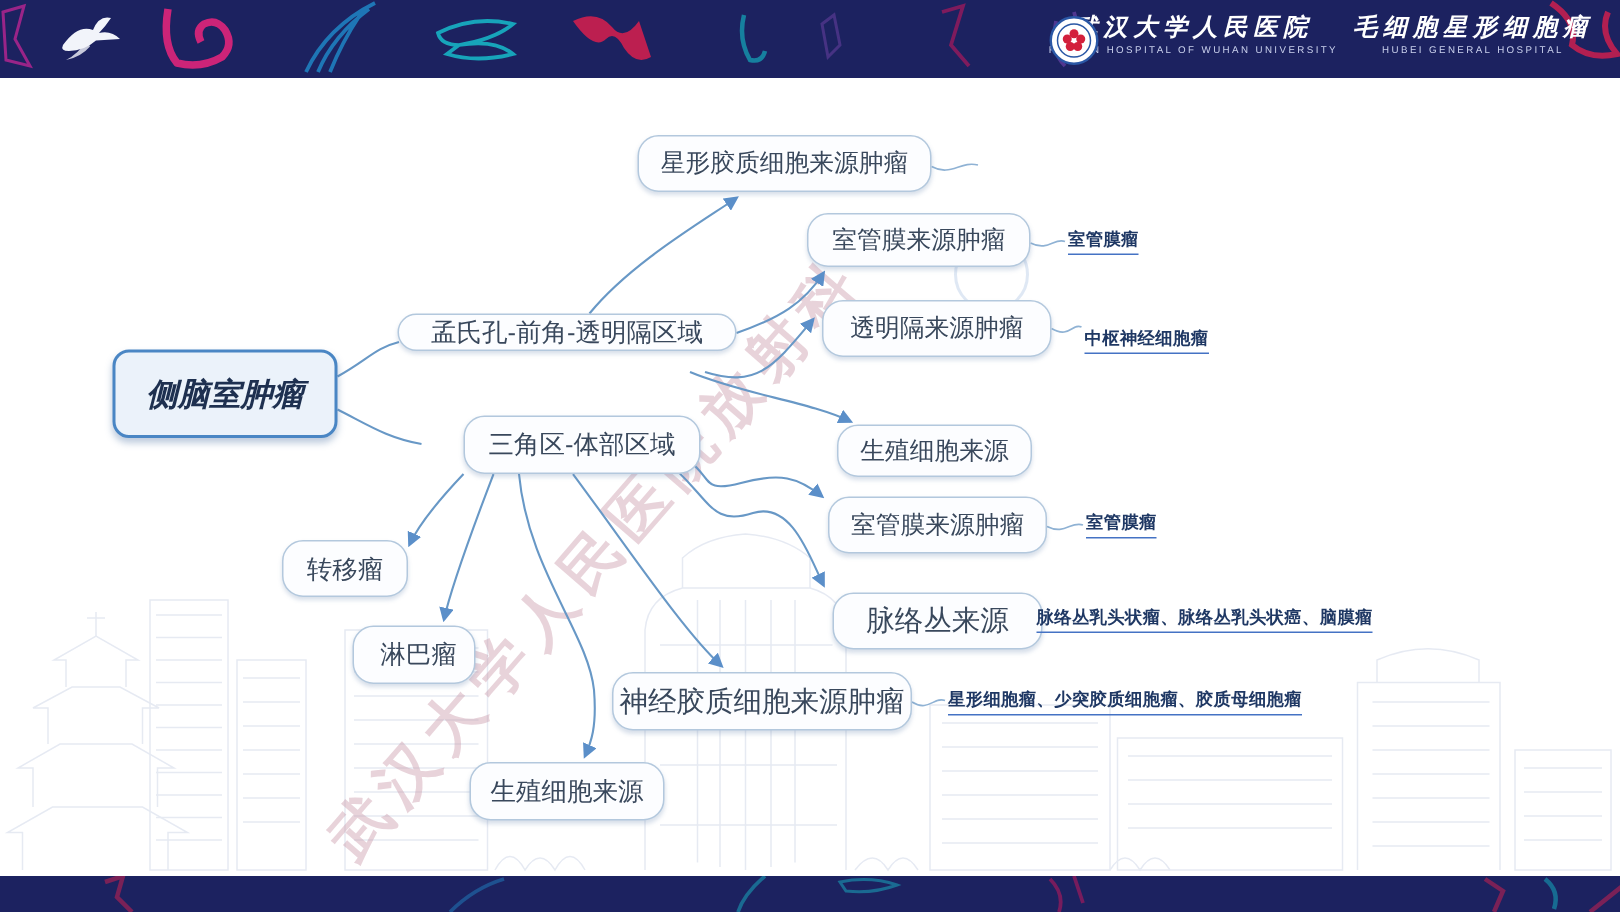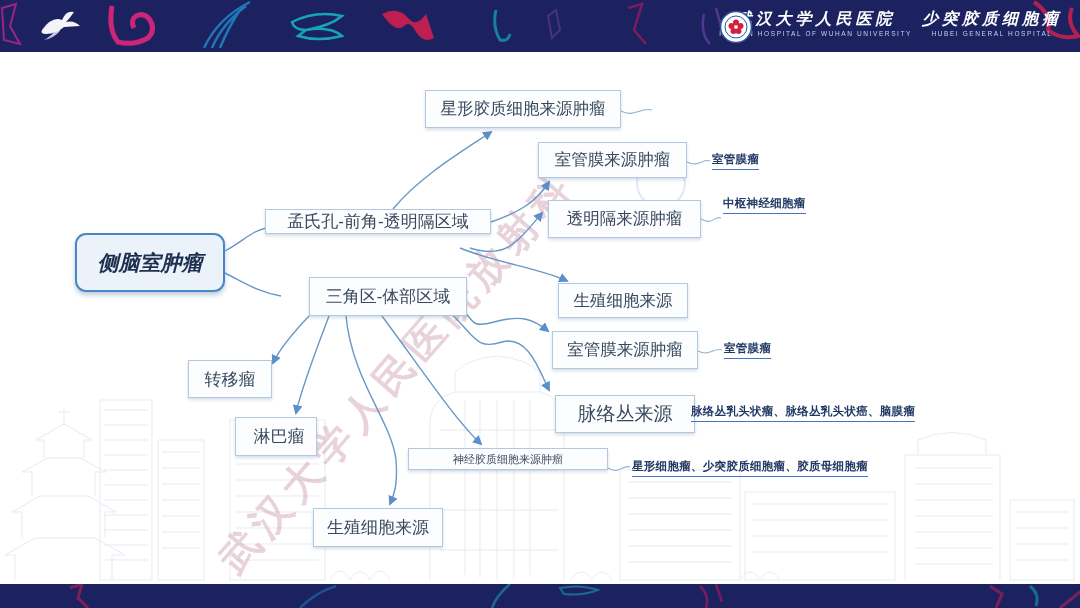--- a/index.html
+++ b/index.html
@@ -20,21 +20,21 @@
   #watermark{position:absolute;left:128px;top:322px;width:720px;transform:rotate(-49deg);
              transform-origin:40% 50%;color:rgba(199,149,166,0.42);font-size:40px;font-weight:700;
              letter-spacing:7px;white-space:nowrap;pointer-events:none;z-index:1;}
   #emblem-wm{position:absolute;left:636px;top:158px;width:46px;height:46px;border:2px solid rgba(150,180,220,.30);
              border-radius:50%;z-index:1;}
   
   #skyline{position:absolute;left:0;top:0;z-index:0;}
   #edges{position:absolute;left:0;top:0;z-index:2;}
   
   .node{position:absolute;display:flex;align-items:center;justify-content:center;
-        background:#fcfdff;border:1.4px solid #b3c8dd;border-radius:0;
+        background:#fcfdff;border:1.4px solid #b3c8dd;border-radius:14px;
         box-shadow:0 2px 3px rgba(110,140,180,.28);color:#39485c;font-size:17px;
         white-space:nowrap;z-index:3;padding:0 4px;box-sizing:border-box;}
   .node.root{background:#ebf2fa;border:2.6px solid #4a86c4;border-radius:11px;
              box-shadow:0 3px 5px rgba(90,125,170,.40);color:#1e3050;font-size:21px;font-weight:700;}
   
   .leaf{position:absolute;color:#1f3864;font-size:11.5px;font-weight:600;letter-spacing:.3px;
         border-bottom:1.2px solid #4472c4;padding-bottom:2px;white-space:nowrap;z-index:3;}
 </style>
 </head>
 <body>
@@ -117,21 +117,21 @@
         <circle cx="17" cy="17" r="11" fill="none" stroke="#2a57a5" stroke-width="1"></circle>
         <g fill="#d3203c">
           <circle cx="17" cy="12.5" r="3"></circle>
             <circle cx="12.5" cy="16" r="3"></circle>
             <circle cx="21.5" cy="16" r="3"></circle>
           <circle cx="14.5" cy="21" r="3"></circle>
             <circle cx="19.5" cy="21" r="3"></circle>
         </g>
       </svg>
       <div class="hosp">
-        <div class="cn">少突胶质细胞瘤</div>
+        <div class="cn">毛细胞星形细胞瘤</div>
         <div class="en">HUBEI  GENERAL  HOSPITAL</div>
       </div>
     </div>
   </div>
 
   <svg id="edges" width="1080" height="608">
     <defs>
       <marker id="arr" viewBox="0 0 10 10" refX="8" refY="5" markerWidth="7" markerHeight="7" orient="auto-start-reverse">
         <path d="M0,0 L10,5 L0,10 z" fill="#5b8fc9"></path>
       </marker>
@@ -167,27 +167,27 @@
 
   <div class="node" style="left:265px;top:209px;width:226px;height:25px;">孟氏孔-前角-透明隔区域</div>
   <div class="node" style="left:280px;top:277px;width:158px;height:39px;margin-left:29px;">三角区-体部区域</div>
 
   <div class="node" style="left:425px;top:90px;width:196px;height:38px;font-size:16.5px;">星形胶质细胞来源肿瘤</div>
   <div class="node" style="left:538px;top:142px;width:149px;height:36px;font-size:16.5px;">室管膜来源肿瘤</div>
   <div class="node" style="left:548px;top:200px;width:153px;height:38px;font-size:16.5px;">透明隔来源肿瘤</div>
   <div class="node" style="left:558px;top:283px;width:130px;height:35px;font-size:16.5px;">生殖细胞来源</div>
   <div class="node" style="left:552px;top:331px;width:146px;height:38px;font-size:16.5px;">室管膜来源肿瘤</div>
   <div class="node" style="left:555px;top:395px;width:140px;height:38px;font-size:19px;">脉络丛来源</div>
-  <div class="node" style="left:408px;top:448px;width:200px;height:22px;font-size:11px;">神经胶质细胞来源肿瘤</div>
+  <div class="node" style="left:408px;top:448px;width:200px;height:39px;font-size:19px;">神经胶质细胞来源肿瘤</div>
   <div class="node" style="left:188px;top:360px;width:84px;height:38px;">转移瘤</div>
   <div class="node" style="left:235px;top:417px;width:82px;height:39px;padding-left:10px;">淋巴瘤</div>
   <div class="node" style="left:313px;top:508px;width:130px;height:39px;">生殖细胞来源</div>
 
   <div class="leaf" style="left:712px;top:152px;">室管膜瘤</div>
-  <div class="leaf" style="left:723px;top:196px;">中枢神经细胞瘤</div>
+  <div class="leaf" style="left:723px;top:218px;">中枢神经细胞瘤</div>
   <div class="leaf" style="left:724px;top:341px;">室管膜瘤</div>
   <div class="leaf" style="left:691px;top:404px;">脉络丛乳头状瘤、脉络丛乳头状癌、脑膜瘤</div>
   <div class="leaf" style="left:632px;top:459px;">星形细胞瘤、少突胶质细胞瘤、胶质母细胞瘤</div>
 
   <div id="bottombar" class="bar">
     <svg width="1080" height="24">
       <path d="M70,4 L82,0 L78,14 L88,24" fill="none" stroke="#d81f4e" stroke-width="3" opacity=".5"></path>
       <path d="M300,24 Q316,8 336,2" fill="none" stroke="#1f7fc0" stroke-width="2.5" opacity=".5"></path>
       <path d="M510,0 Q496,12 492,24" fill="none" stroke="#17b2c4" stroke-width="2.5" opacity=".5"></path>
       <path d="M560,4 Q580,0 598,6 Q582,12 564,10 Z" fill="none" stroke="#17b2c4" stroke-width="2" opacity=".5"></path>

